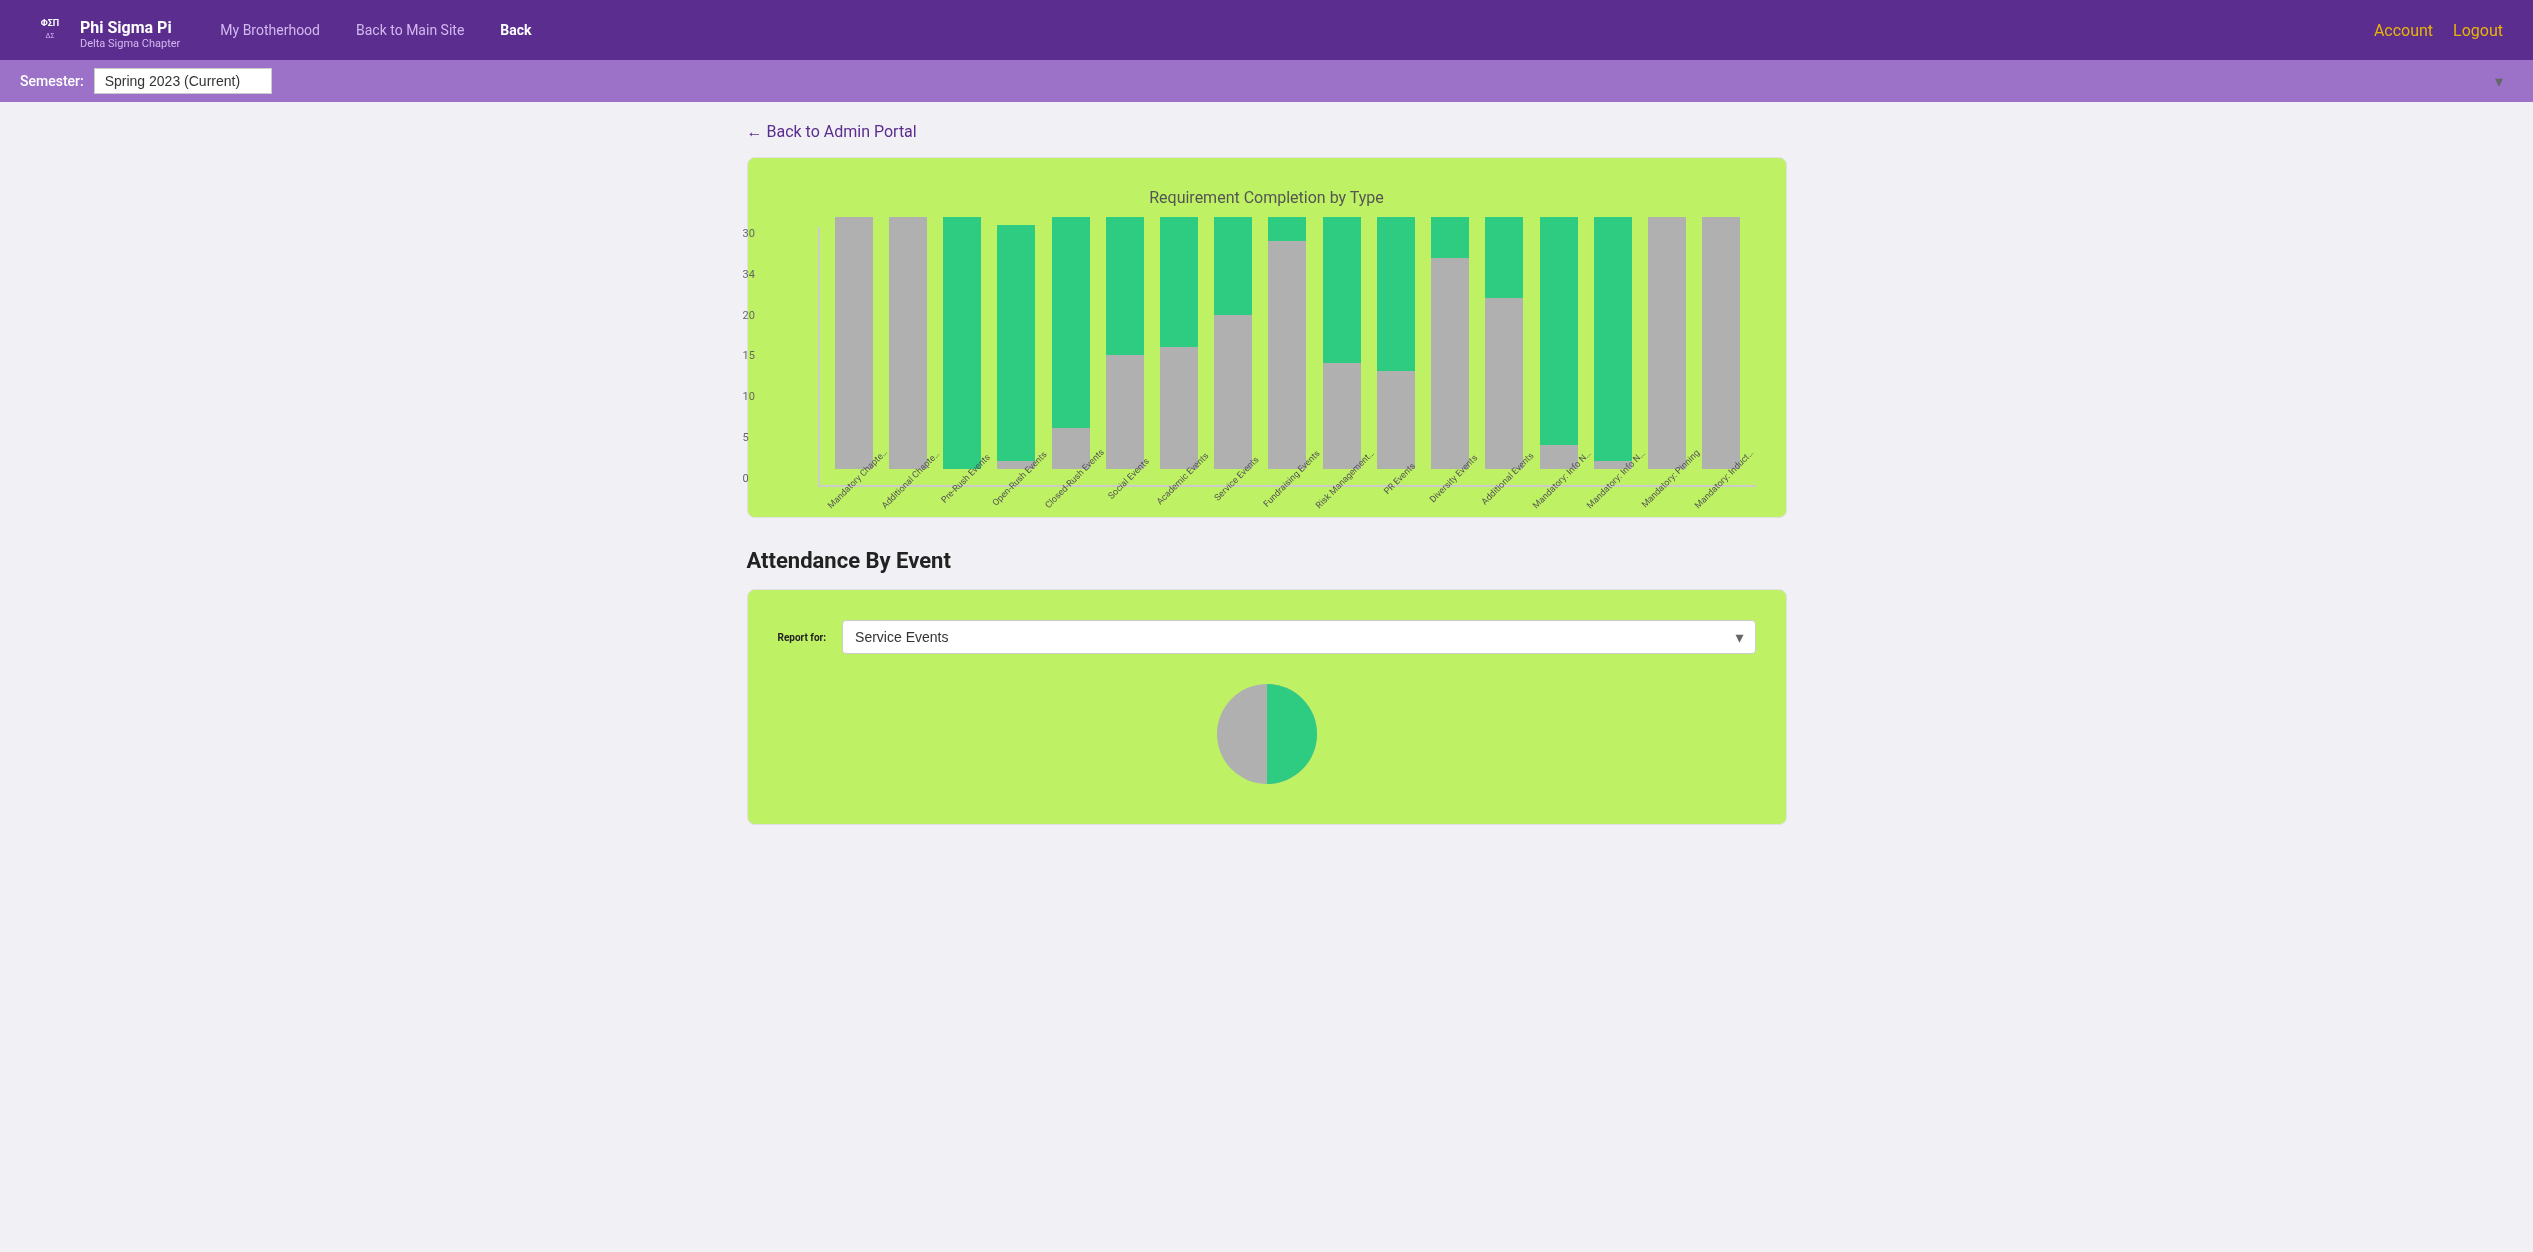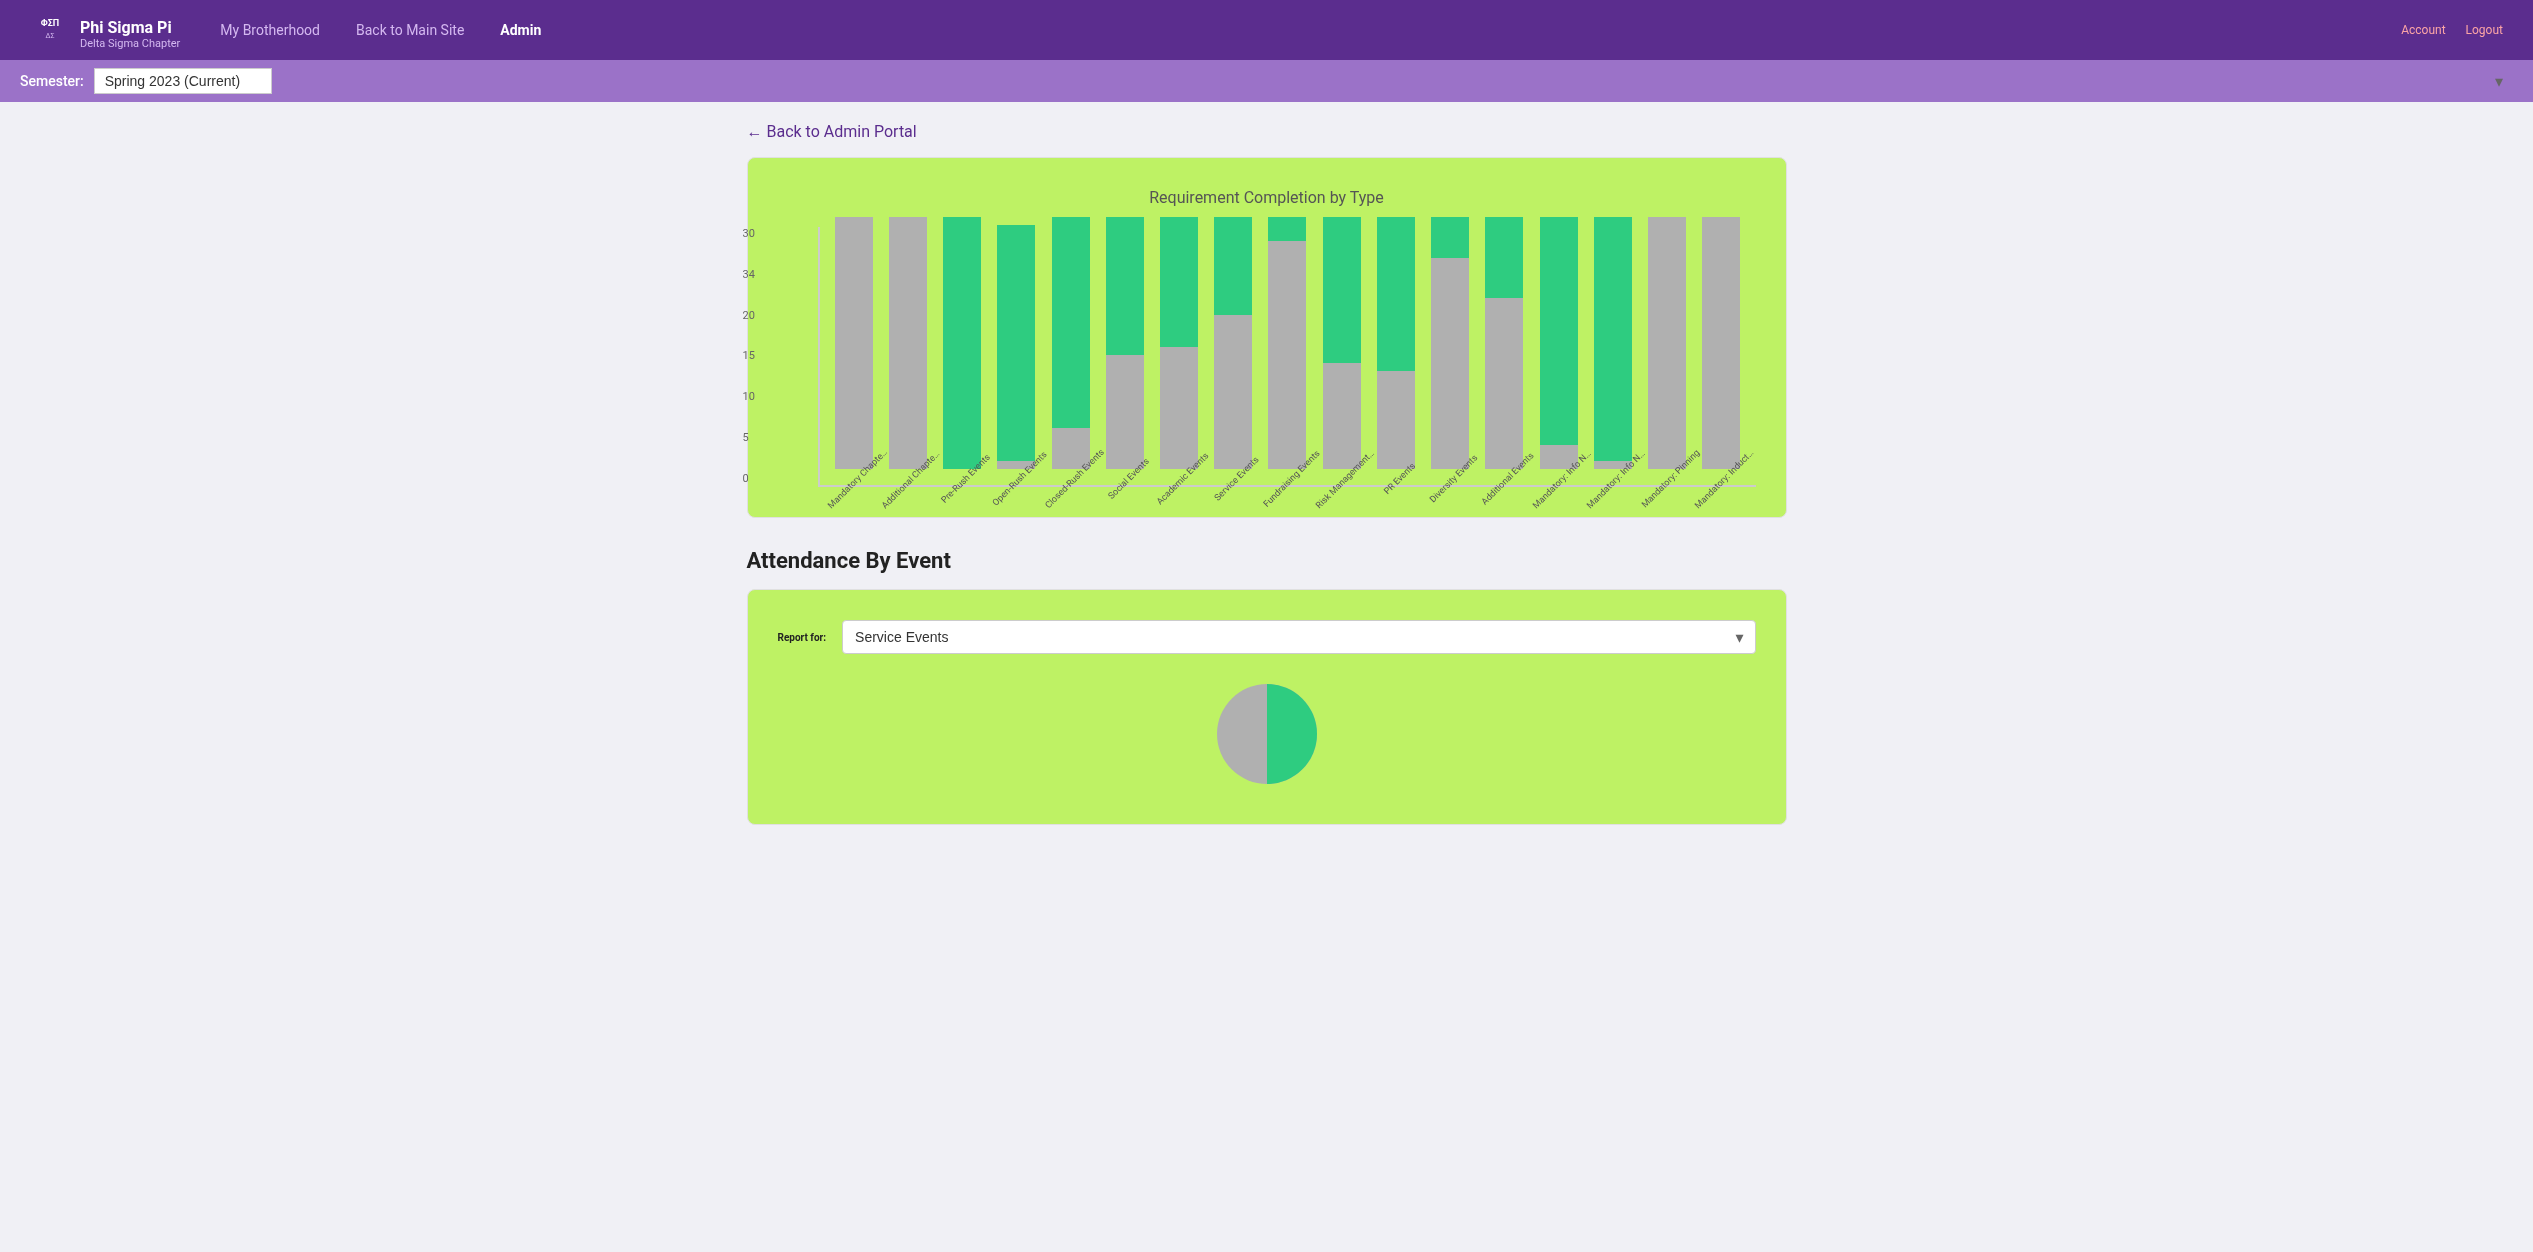--- a/index.html
+++ b/index.html
@@ -54,23 +54,23 @@
     .header-nav a.active {
       color: white;
       font-weight: bold;
     }
     .header-right {
       display: flex;
       align-items: center;
       gap: 20px;
     }
     .header-right a {
-      color: #fca5a5;
+      color: #eab308;
       text-decoration: none;
-      font-size: 12px;
+      font-size: 16px;
       cursor: pointer;
     }
 
     
     .semester-bar {
       background: #9b72c8;
       padding: 8px 20px;
       display: flex;
       align-items: center;
       gap: 10px;
@@ -289,21 +289,21 @@
       <text x="20" y="28" text-anchor="middle" fill="#d4b8f0" font-size="7">ΔΣ</text>
     </svg>
     <div class="header-brand-text">
       <span class="header-brand-name">Phi Sigma Pi</span>
       <span class="header-brand-chapter">Delta Sigma Chapter</span>
     </div>
   </div>
   <nav class="header-nav">
     <a>My Brotherhood</a>
     <a>Back to Main Site</a>
-    <a class="active">Admin</a>
+    <a class="active">Back</a>
   </nav>
   <div class="header-right">
     <a>Account</a>
     <a>Logout</a>
   </div>
 </header>
 
 <div class="semester-bar">
   <span class="semester-label">Semester:</span>
   <div class="semester-select-wrapper">

